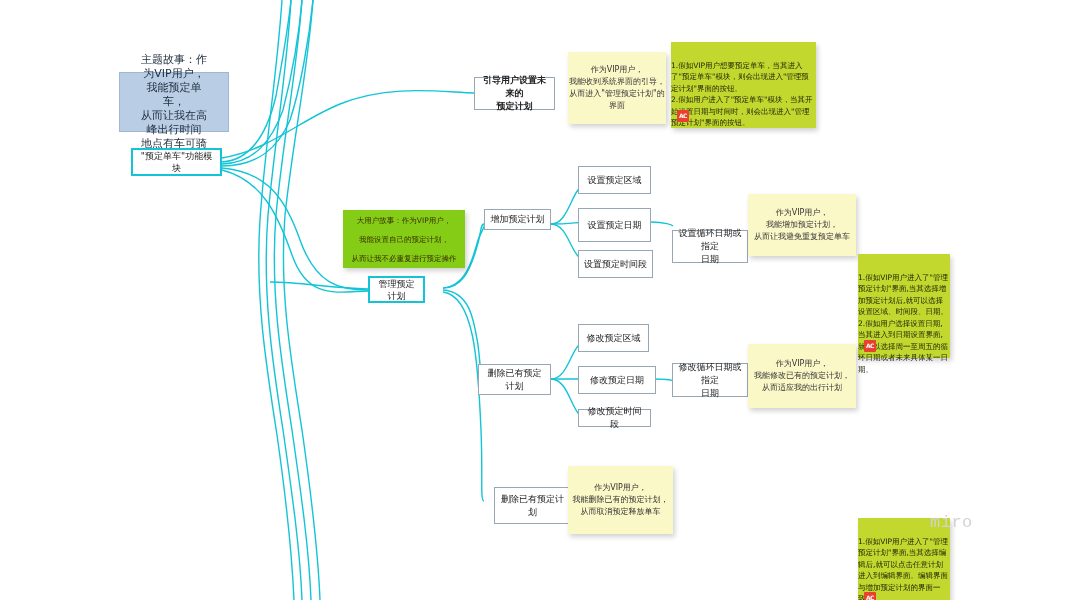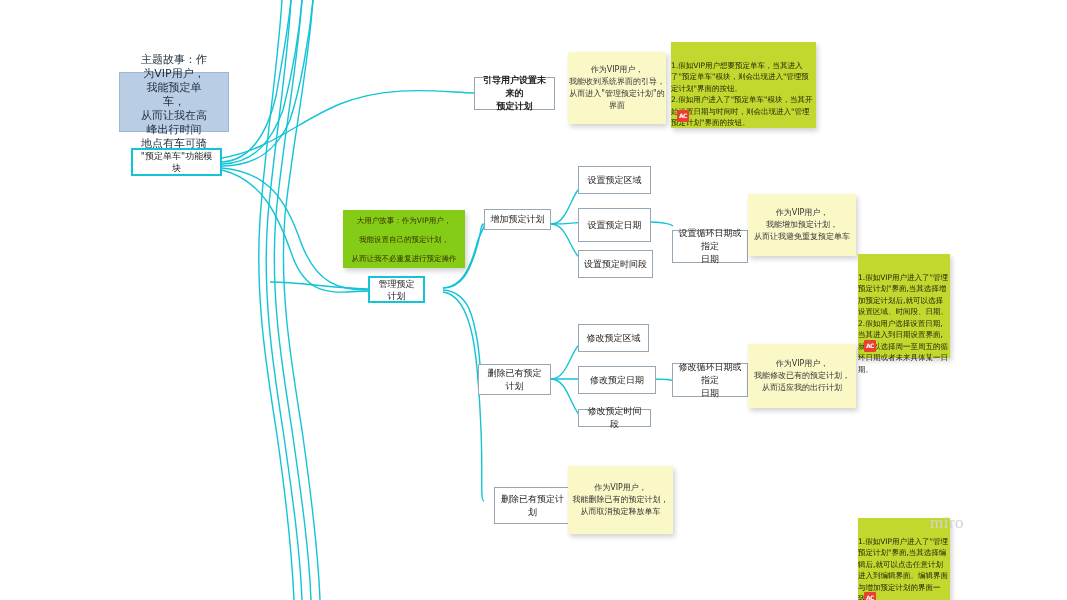--- a/index.html
+++ b/index.html
@@ -108,21 +108,21 @@
     text-align: center;
     font-weight: bold;
     border-radius: 1px;
     letter-spacing: -0.5px;
   }
   .watermark {
     position: absolute;
     color: #d2d2d2;
     font-size: 17px;
     letter-spacing: 0.5px;
-    font-family: Liberation Serif, serif;
+    font-family: Liberation Mono, monospace;
   }
 </style>
 </head>
 <body>
 
 <div id="canvas">
 
   <svg id="edges" viewBox="0 0 1067 600" xmlns="http://www.w3.org/2000/svg">
     <g fill="none" stroke="#12c4d6" stroke-width="1.4">
 

